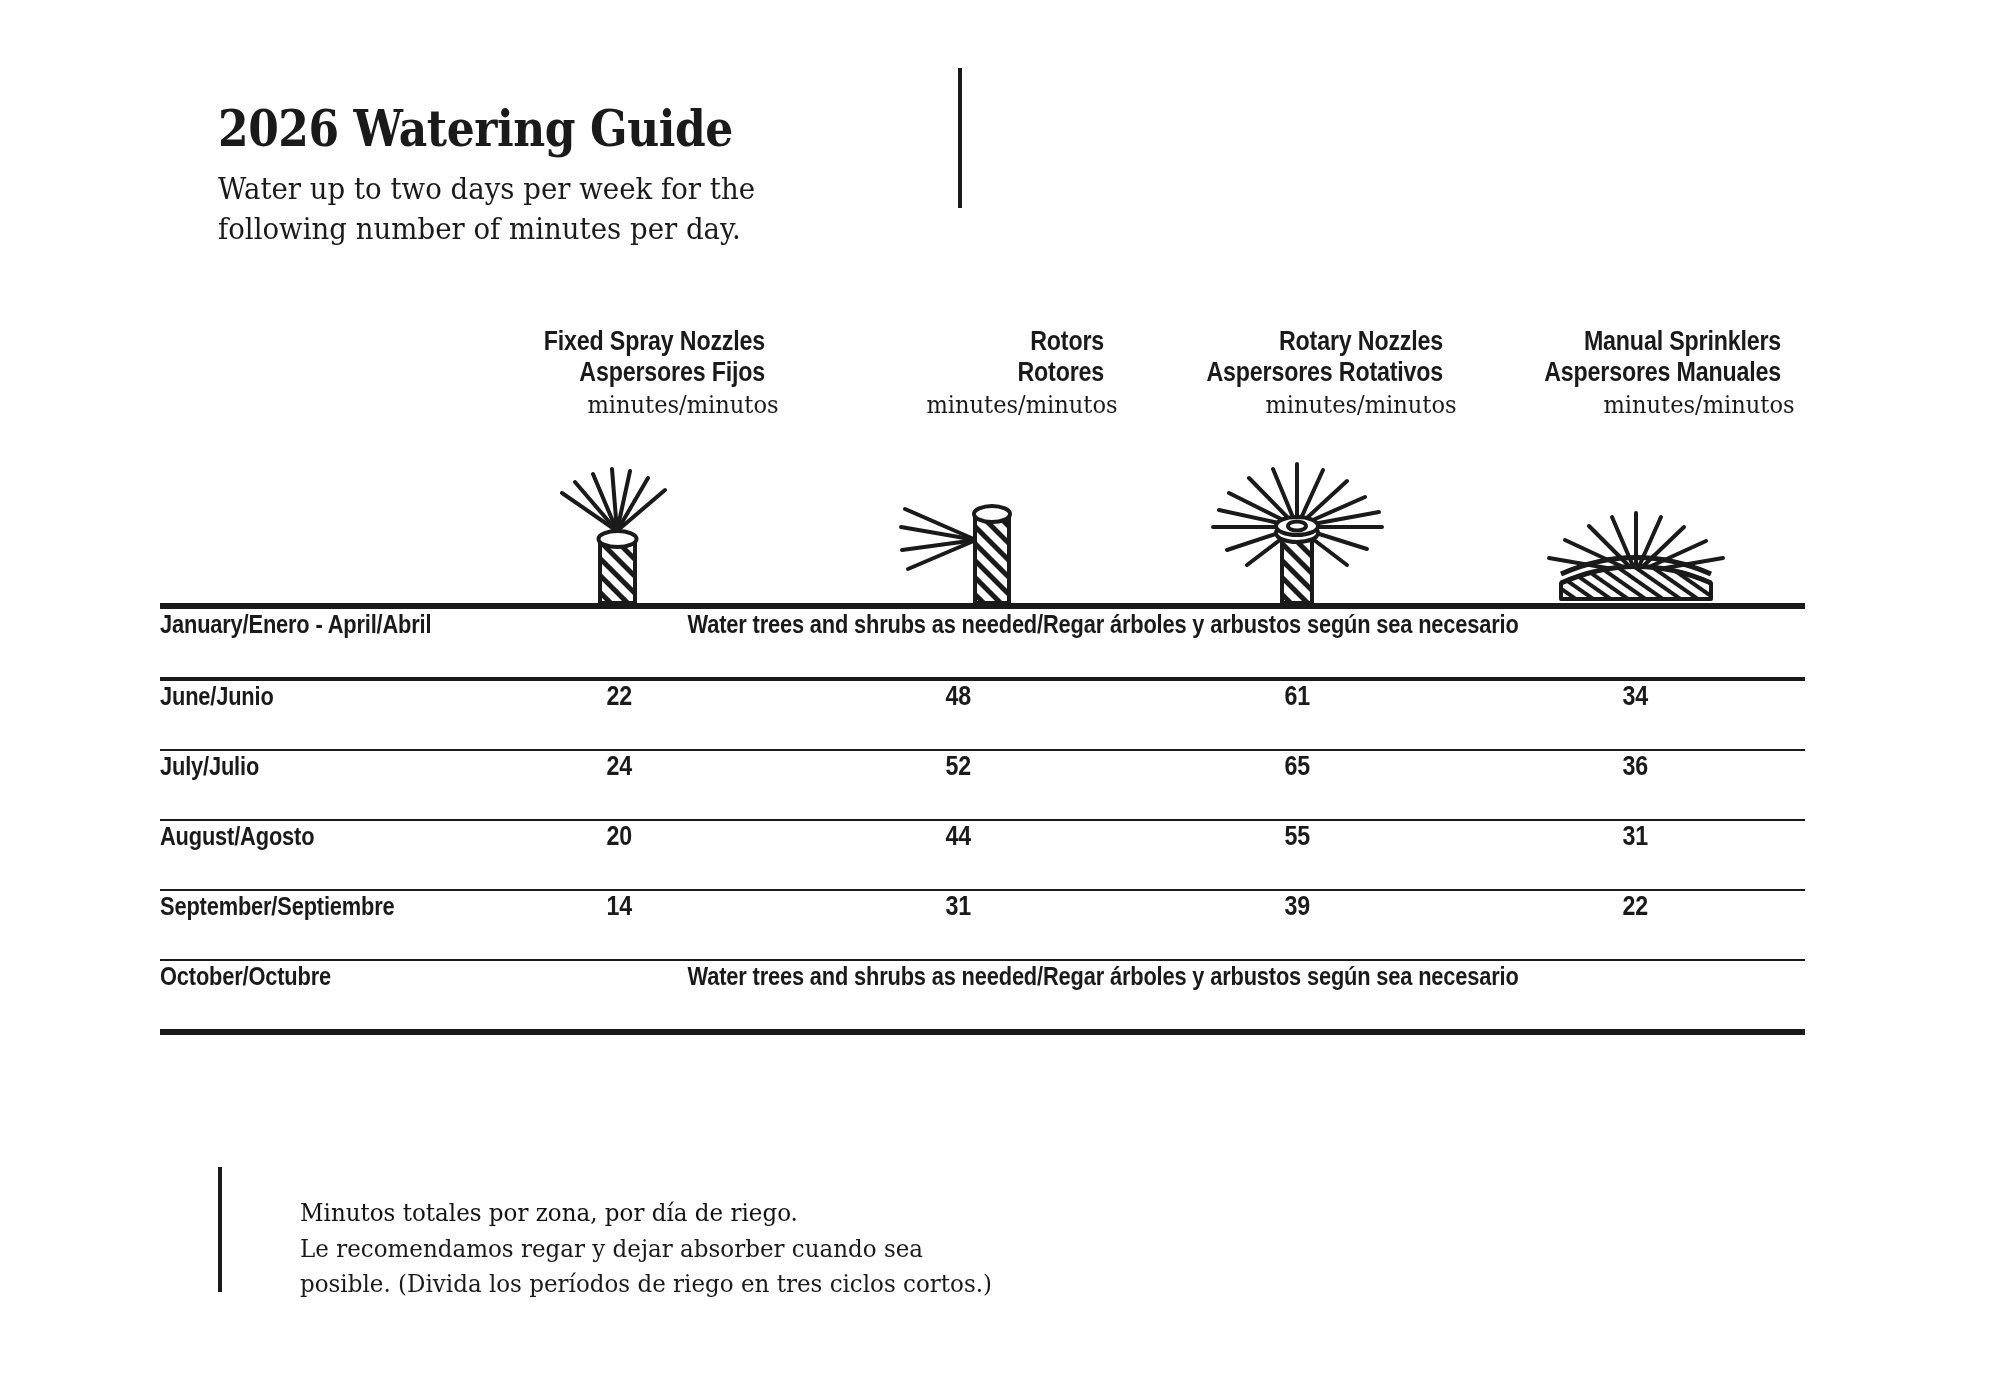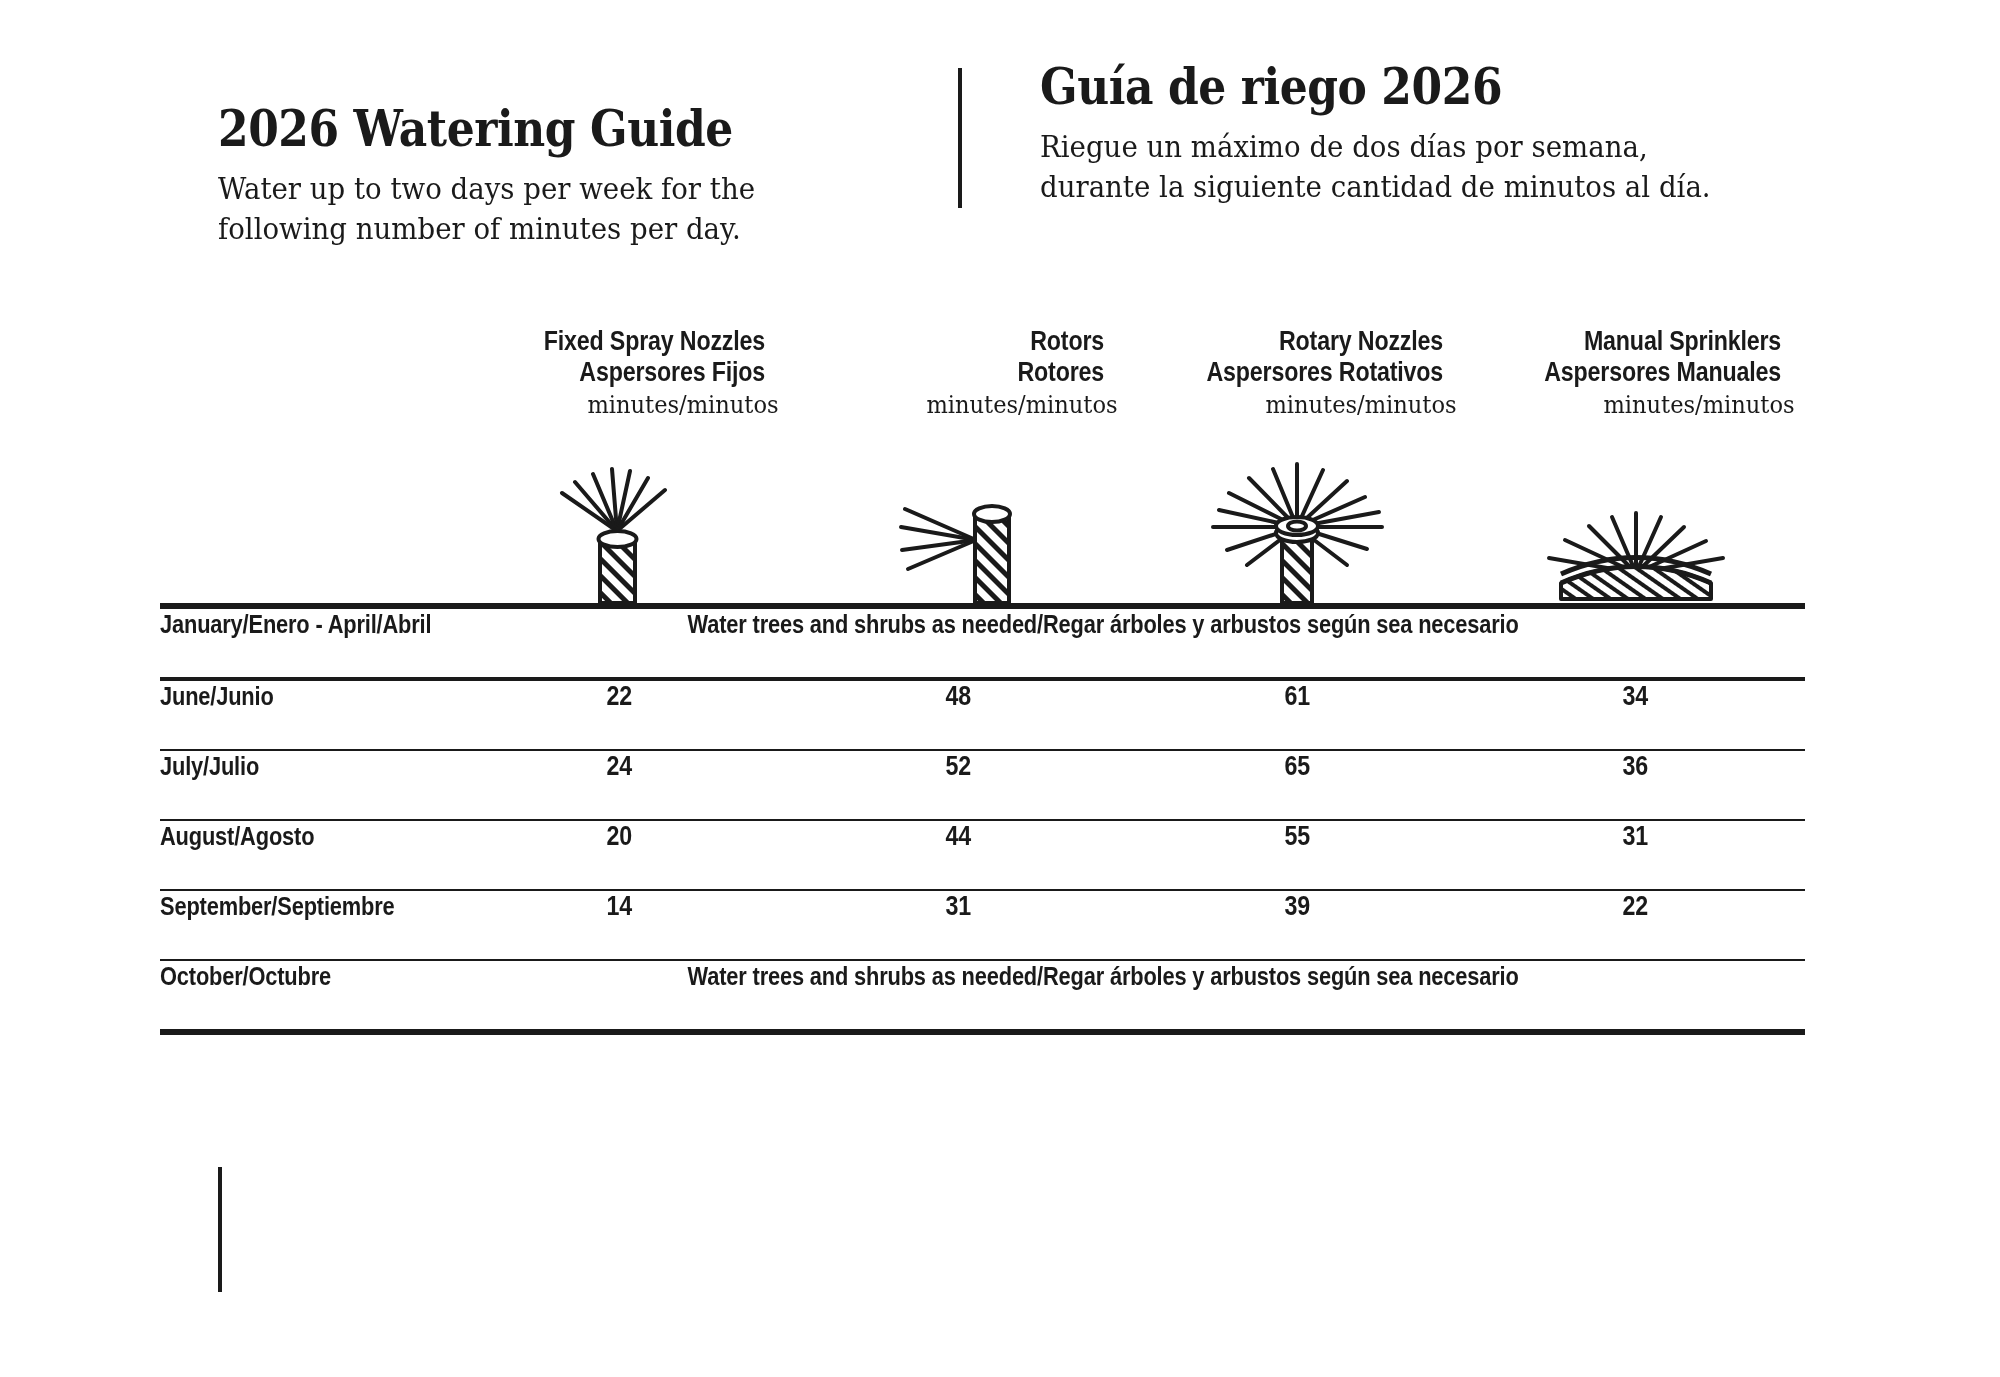--- a/index.html
+++ b/index.html
@@ -210,25 +210,20 @@
 
 <div class="page">
 
   <div class="header">
     <div class="header-col en">
       <div class="guide-title">2026 Watering Guide</div>
       <div class="guide-sub">Water up to two days per week for the</div>
       <div class="guide-sub">following number of minutes per day.</div>
     </div>
     <div class="header-divider"></div>
-    <div class="header-col es">
-      <div class="guide-title">Guía de riego 2026</div>
-      <div class="guide-sub">Riegue un máximo de dos días por semana,</div>
-      <div class="guide-sub">durante la siguiente cantidad de minutos al día.</div>
-    </div>
   </div>
 
   <div class="col-heads">
     <div class="ch-spacer"></div>
 
     <div class="ch-cell">
       <div class="ch-en">Fixed Spray Nozzles</div>
       <div class="ch-es">Aspersores Fijos</div>
       <div class="ch-units">minutes/minutos</div>
     </div>
@@ -413,15 +408,20 @@
     <div class="trow">
       <div class="tmonth">October/Octubre</div>
       <div class="tnote">Water trees and shrubs as needed/Regar árboles y arbustos según sea necesario</div>
     </div>
 
     <div class="rule thick"></div>
   </div>
 
   <div class="footer">
     <div class="footer-divider"></div>
+    <div class="footer-col es">
+      <div class="f-line strong">Minutos totales por zona, por día de riego.</div>
+      <div class="f-line">Le recomendamos regar y dejar absorber cuando sea</div>
+      <div class="f-line">posible. (Divida los períodos de riego en tres ciclos cortos.)</div>
+    </div>
   </div>
 
 </div>
 
 </body></html>

